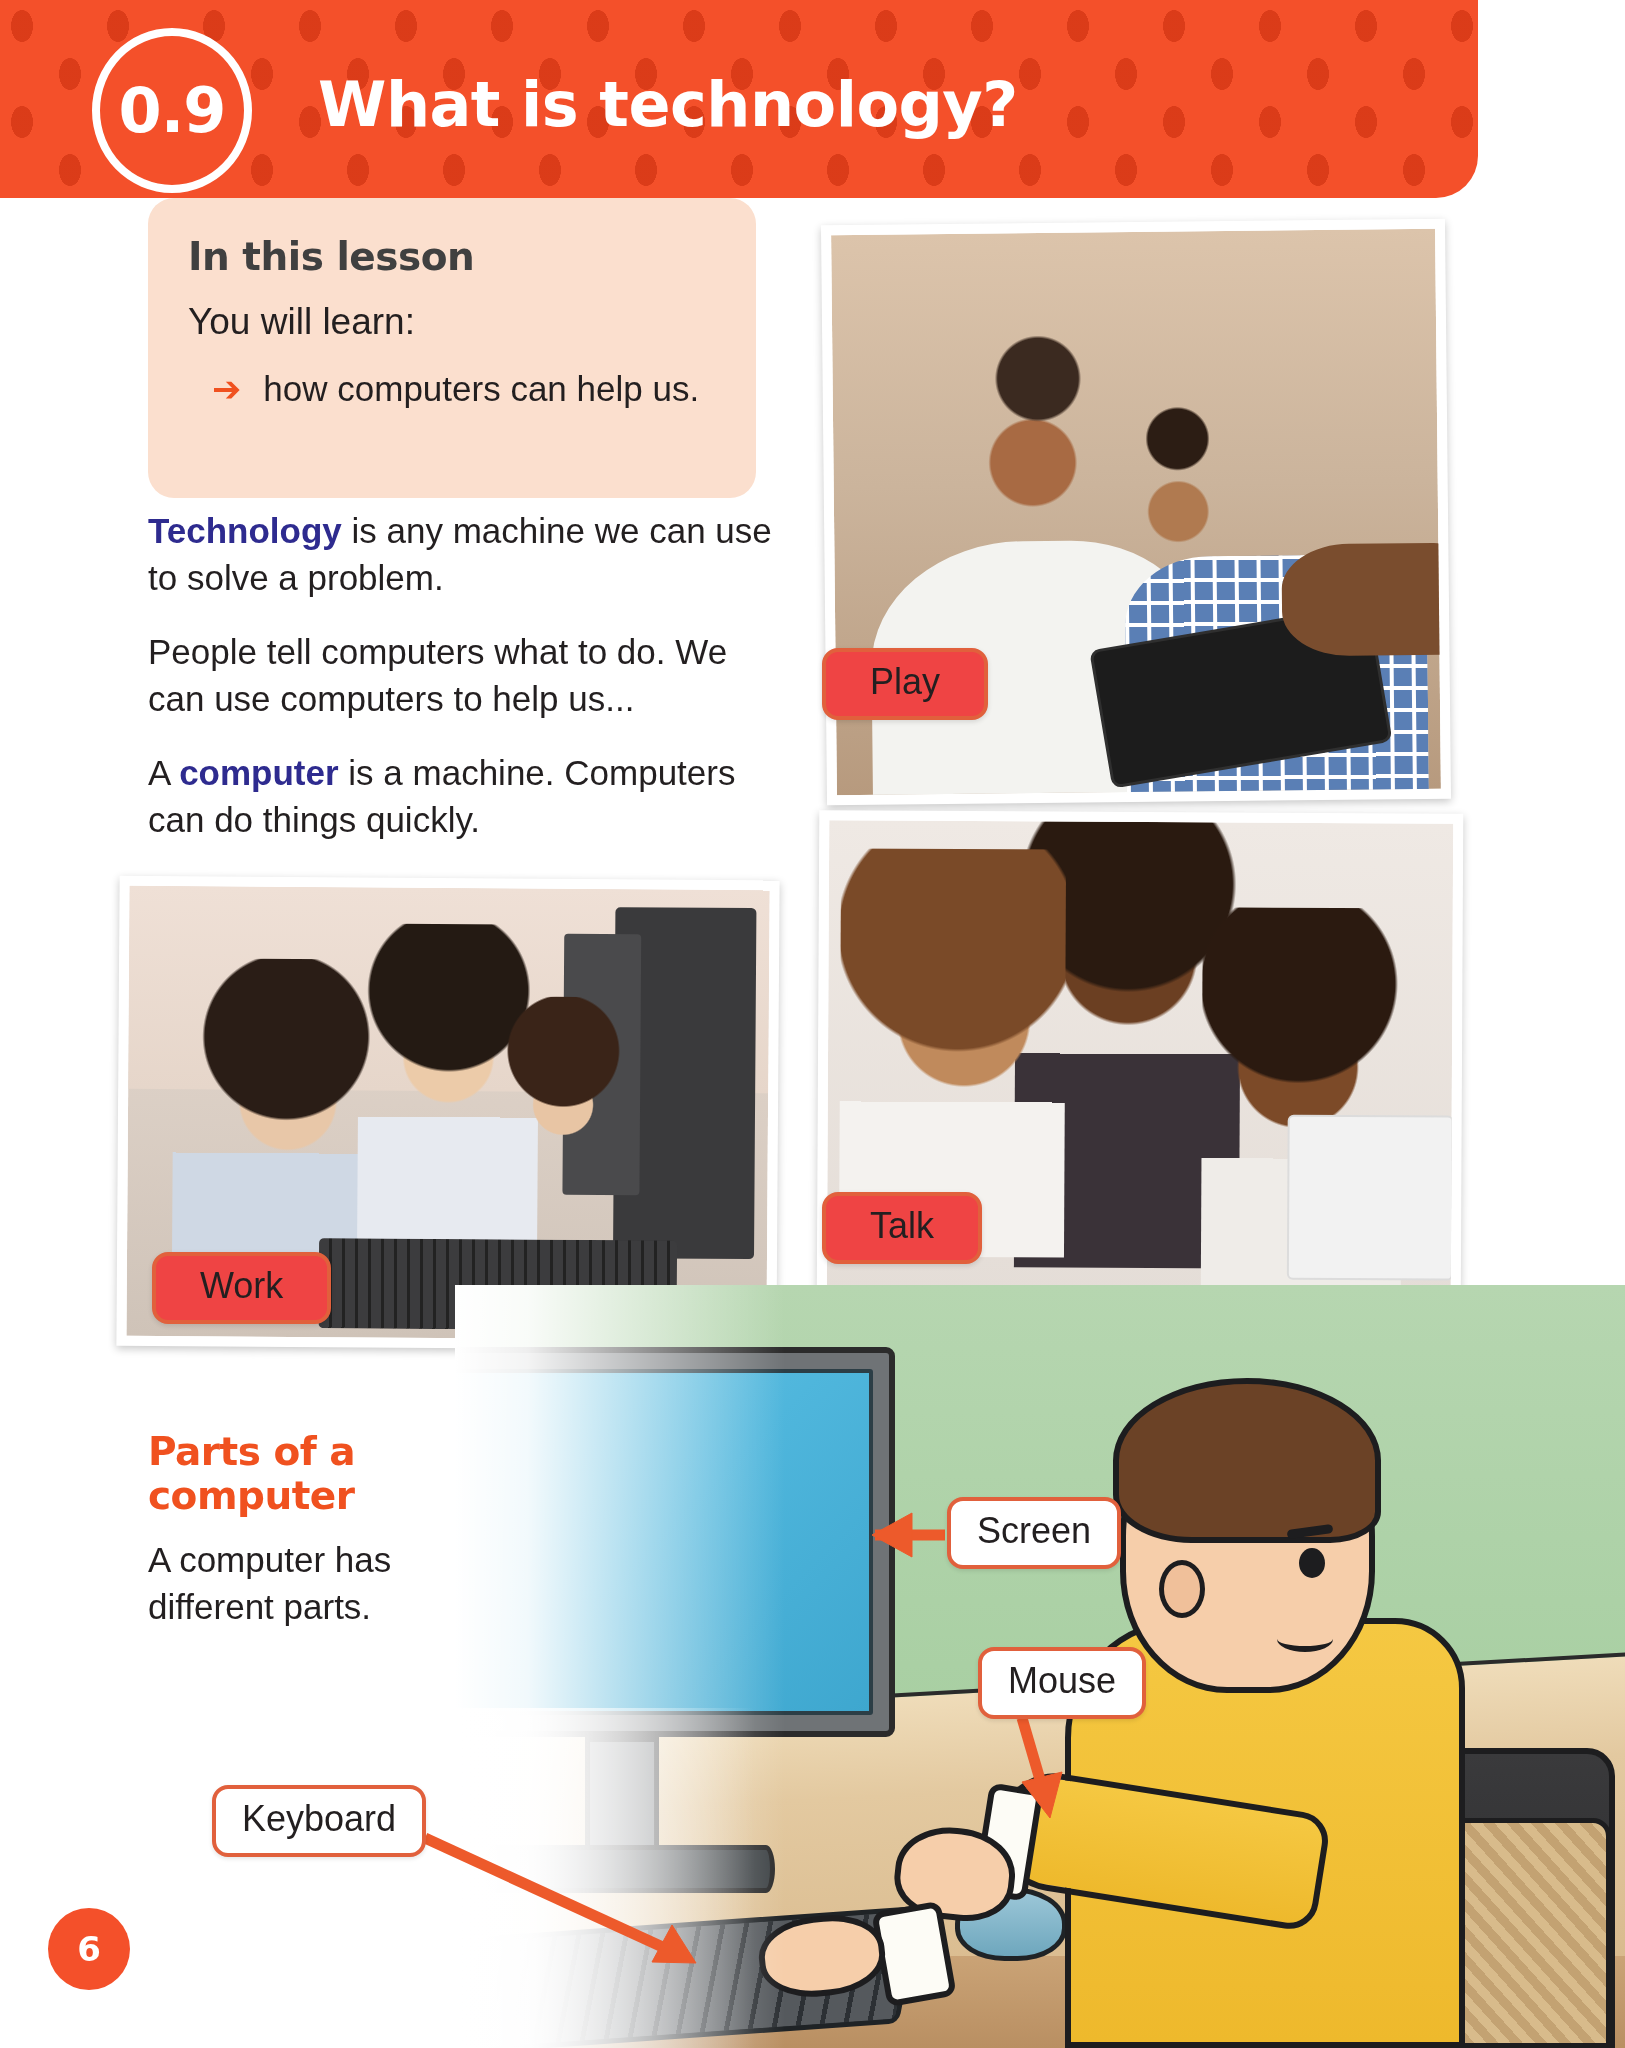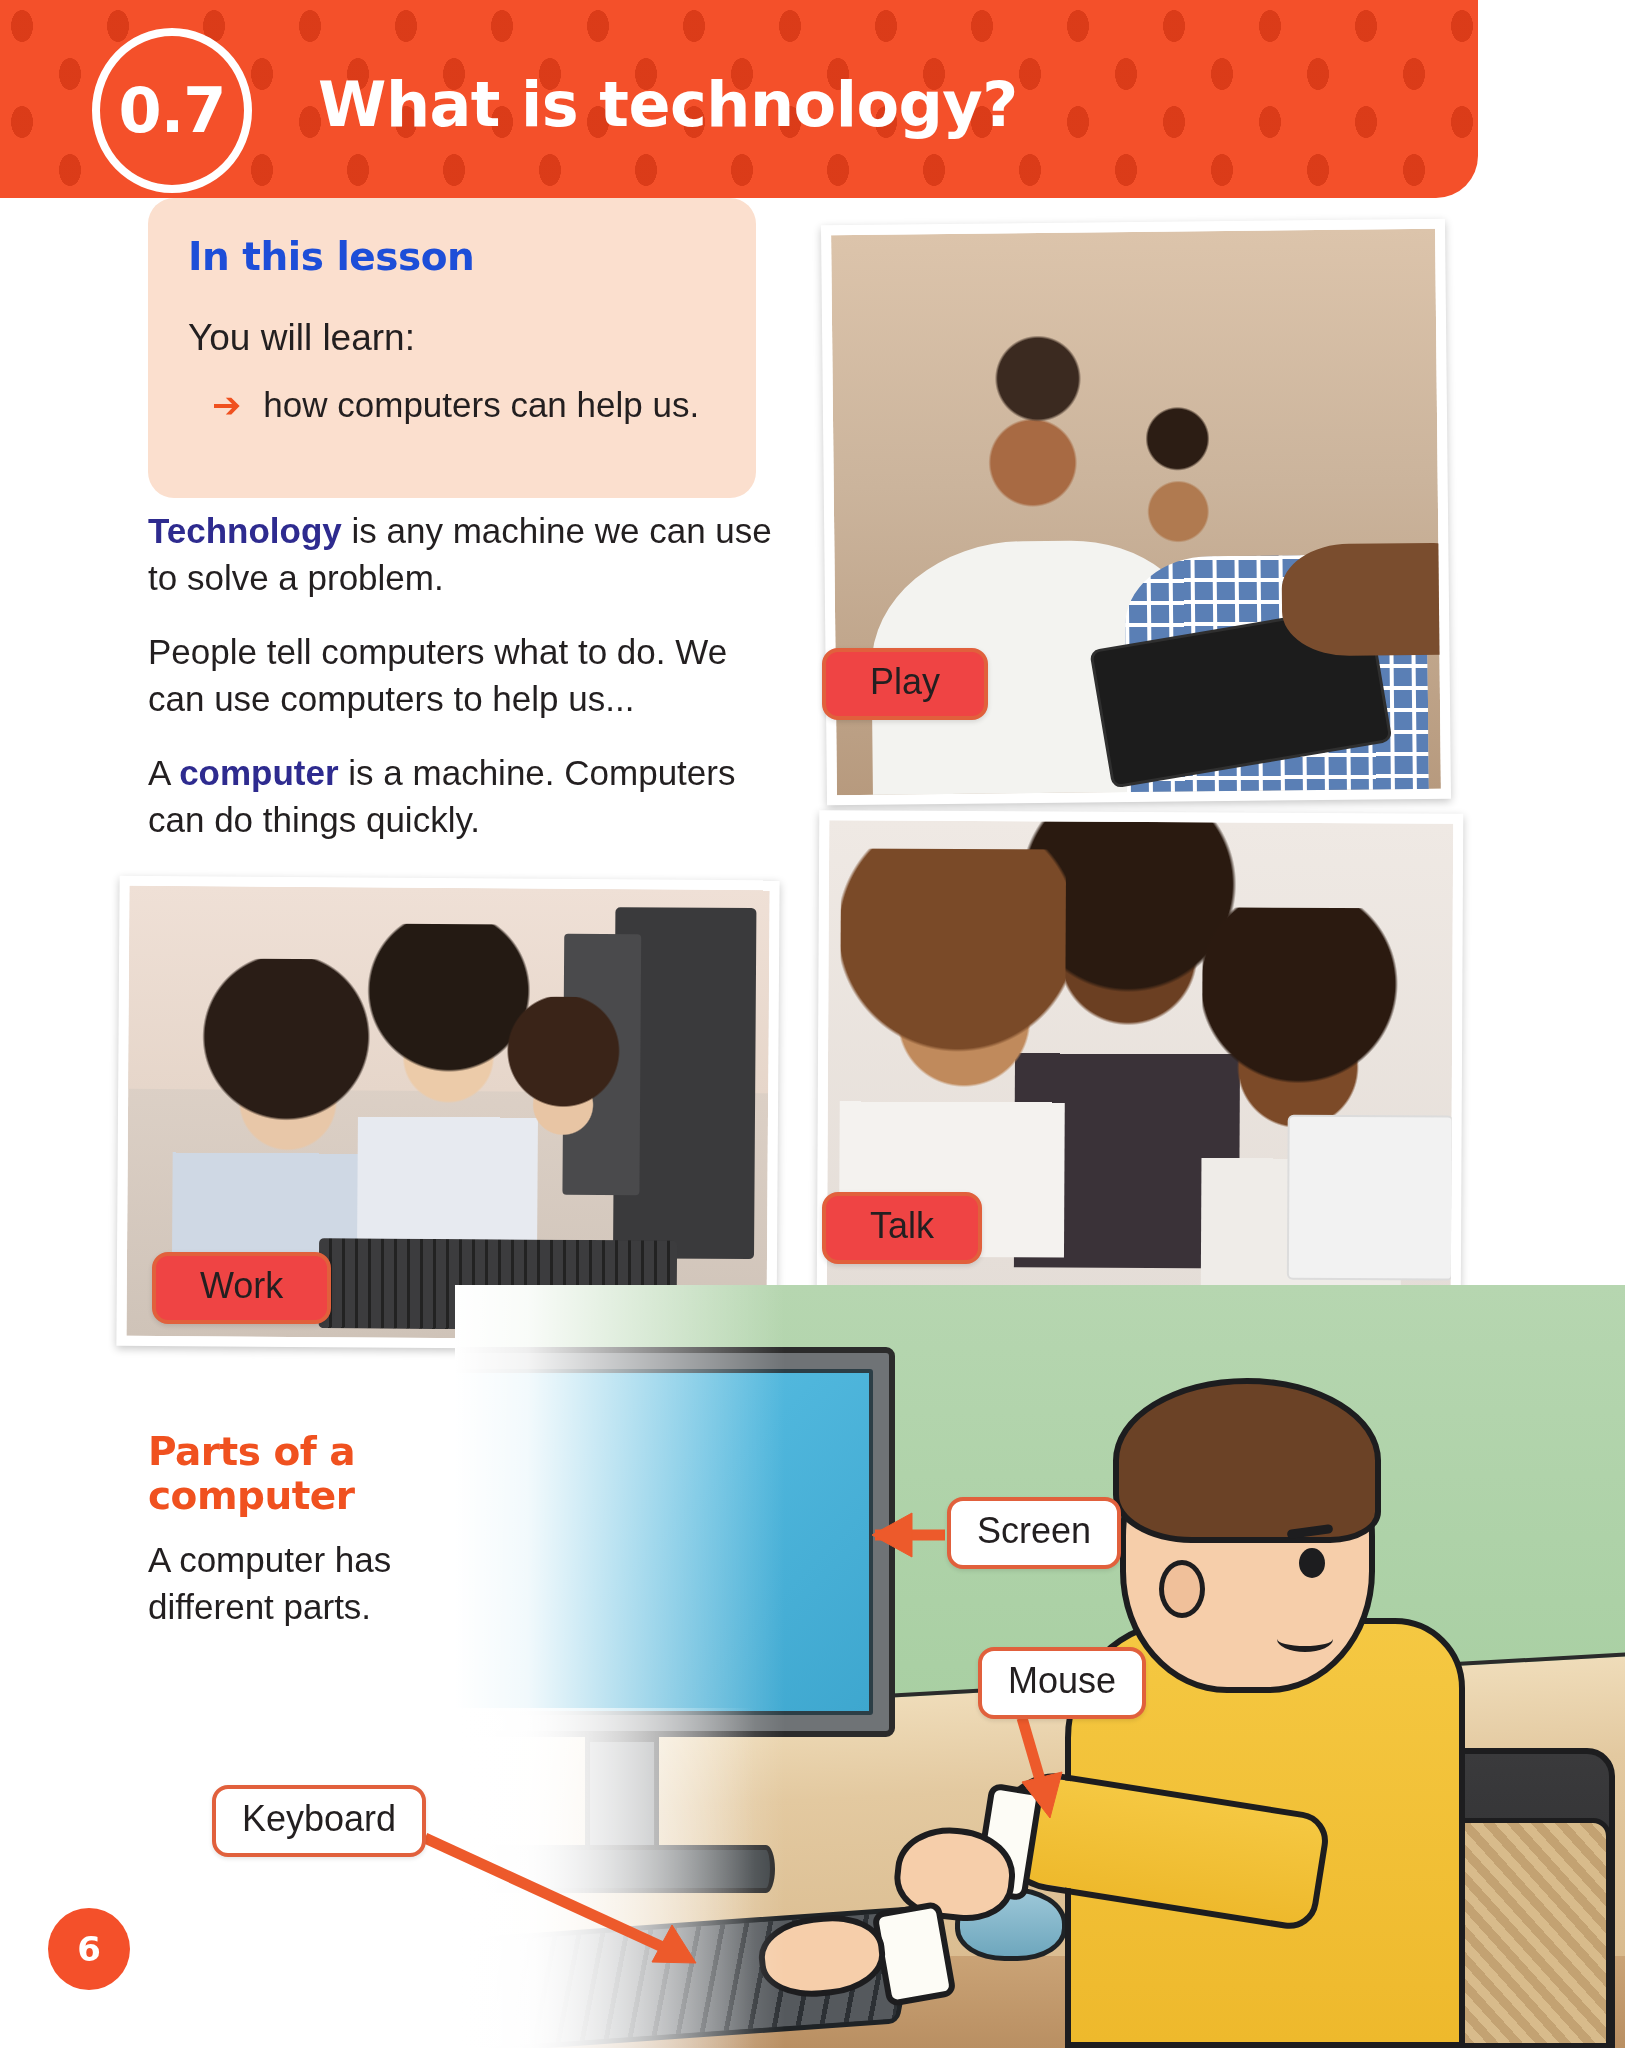--- a/index.html
+++ b/index.html
@@ -39,21 +39,21 @@
     color:#ffffff; font-size:62px; font-weight:700; letter-spacing:-0.5px;
     font-family:"DejaVu Sans", sans-serif;
   }
 
   
   .lesson-box {
     position:absolute; left:148px; top:198px; width:608px; height:300px;
     background:#FBDFCE; border-radius:26px; padding:36px 34px 0 40px;
   }
   .lesson-box h2 {
-    color:#1d4ed8; font-size:39px; font-weight:700; margin-bottom:38px;
+    color:#404040; font-size:39px; font-weight:700; margin-bottom:22px;
     font-family:"DejaVu Sans", sans-serif; letter-spacing:-0.5px;
   }
   .lesson-box .lead { color:#231f20; font-size:37px; margin-bottom:26px; }
   .lesson-row { display:flex; align-items:center; gap:22px; padding-left:24px; }
   .arrow-glyph {
     color:#F0511F; font-size:35px; font-weight:700; line-height:1;
     font-family:"DejaVu Sans", sans-serif;
   }
   .lesson-row .txt { color:#231f20; font-size:35px; }
 
@@ -253,21 +253,21 @@
     font-family:"DejaVu Sans", sans-serif;
   }
 </style>
 </head>
 <body>
 
 <div class="page">
 
   <div class="header-band"></div>
   <div class="chapter-bubble">
-    <span>0.7</span>
+    <span>0.9</span>
   </div>
   <div class="header-title">What is technology?</div>
 
   <div class="lesson-box">
     <h2>In this lesson</h2>
     <div class="lead">You will learn:</div>
     <div class="lesson-row">
       <span class="arrow-glyph">➔</span>
       <span class="txt">how computers can help us.</span>
     </div>

